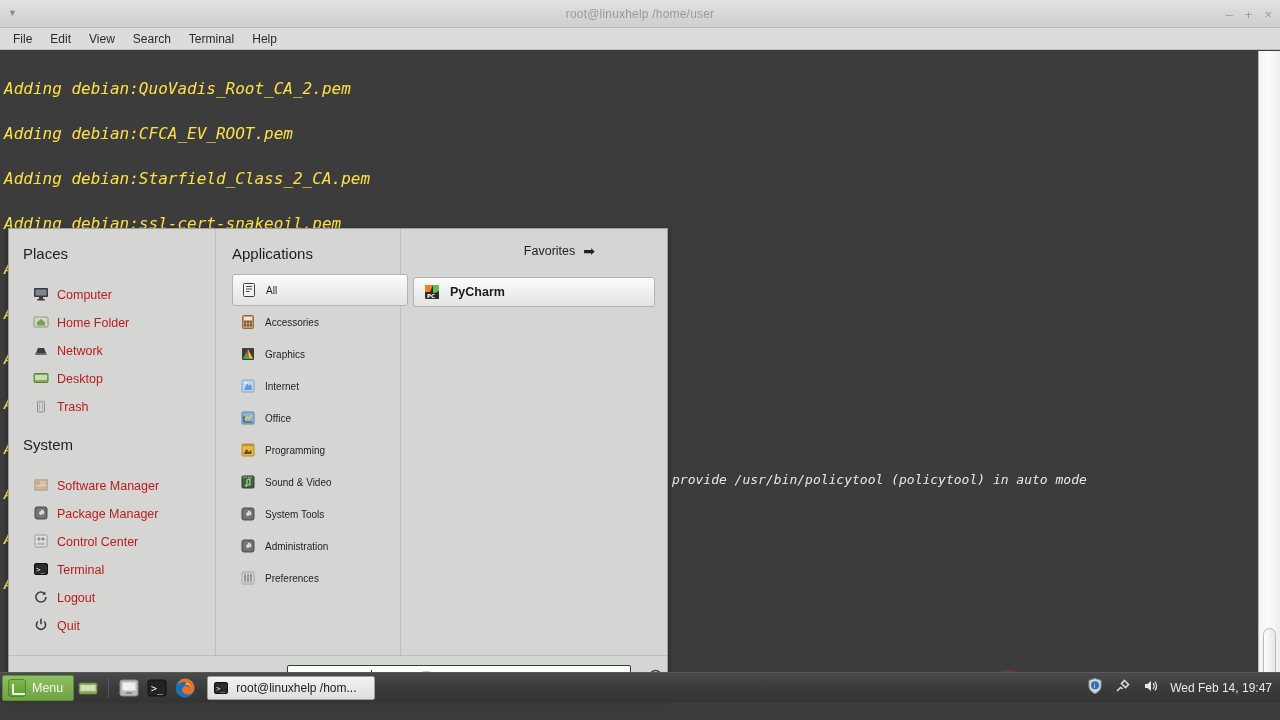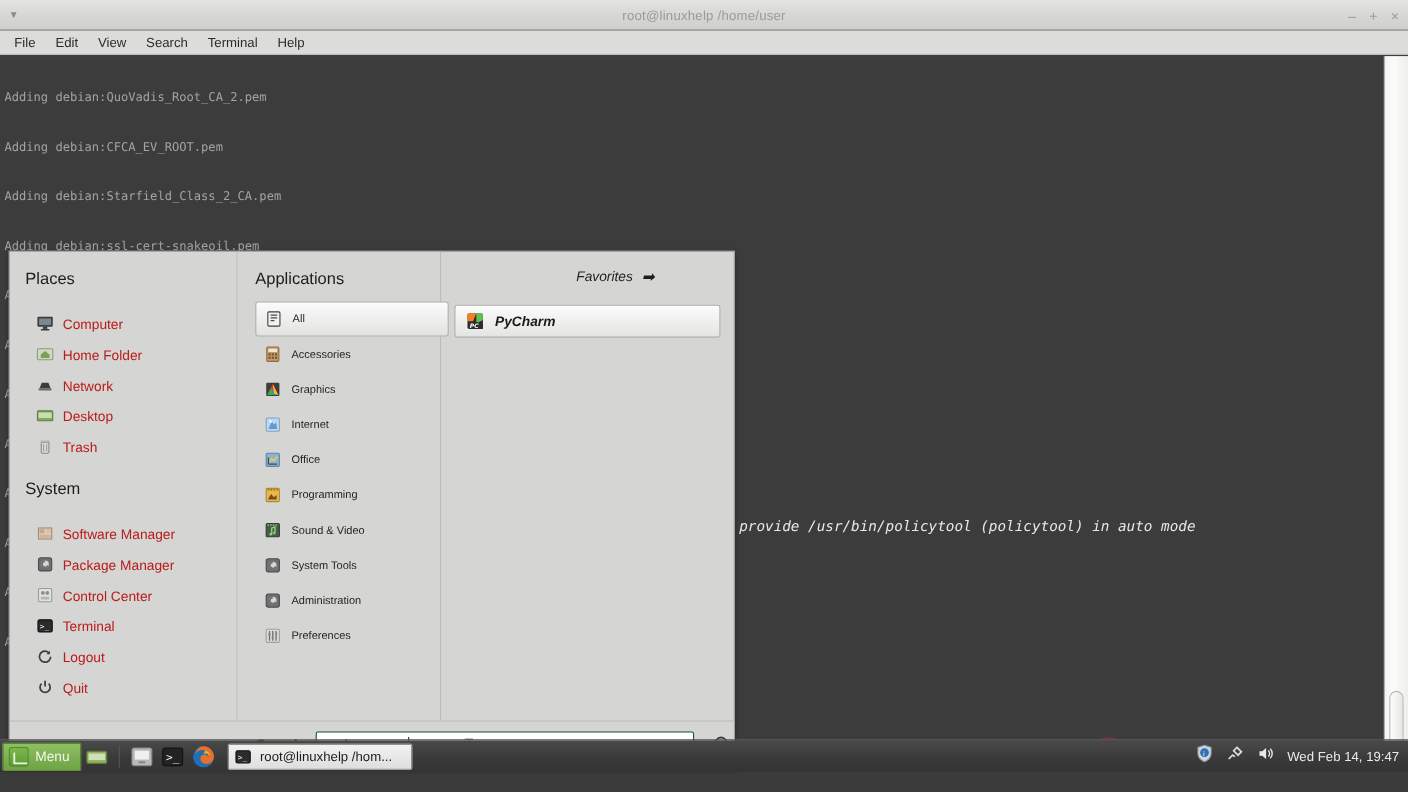--- a/index.html
+++ b/index.html
@@ -46,22 +46,23 @@
     font-size: 12px; color: #2b2b2b; padding: 2px 9px; border-radius: 2px;
   }
 
   #term-body {
     position: absolute; left: 0; top: 51px; right: 0; bottom: 0;
     background: #3c3c3c; overflow: hidden;
   }
   #term-text {
     position: absolute; left: 4px; top: 0; right: 26px;
     font-family: "DejaVu Sans Mono", monospace;
-    font-size: 11px; line-height: 15px; color: #a3a3a3;
+    font-size: 16px; line-height: 15px; color: #fde047;
     white-space: pre;
+    font-style: italic;
   }
   .term-line { height: 15px; }
 
   #term-scrollbar {
     position: absolute; right: 0; top: 0; bottom: 0; width: 22px;
     background: linear-gradient(to right, #f4f4f2 0%, #fbfbfa 40%, #eeeeec 100%);
     border-left: 1px solid #b8b8b6;
   }
   #term-scroll-thumb {
     position: absolute; left: 4px; right: 4px; bottom: 4px; height: 58px;
@@ -125,21 +126,21 @@
     display: flex; align-items: center; gap: 9px;
     height: 32px; padding-left: 8px; width: 176px;
     font-size: 10px; color: #1f1f1d; border-radius: 3px;
   }
   .app-row.selected {
     background: linear-gradient(to bottom, #fbfbfb, #e2e2e0);
     border: 1px solid #b3b3b1;
     box-shadow: inset 0 1px 0 #fff;
   }
 
-  .col-fav { flex: 1; padding: 14px 12px 0 12px; position: relative; font-style: italic; }
+  .col-fav { flex: 1; padding: 14px 12px 0 12px; position: relative; }
   .fav-head {
     display: flex; align-items: center; justify-content: flex-end;
     gap: 8px; font-size: 12.5px; color: #1f1f1d; padding-right: 60px;
   }
   .fav-arrow { font-size: 14px; }
   .fav-item {
     margin-top: 18px; height: 30px; width: 242px;
     display: flex; align-items: center; gap: 10px; padding-left: 10px;
     font-size: 12.5px; font-weight: bold; color: #1b1b19;
     background: linear-gradient(to bottom, #fbfbfb, #e4e4e2);

